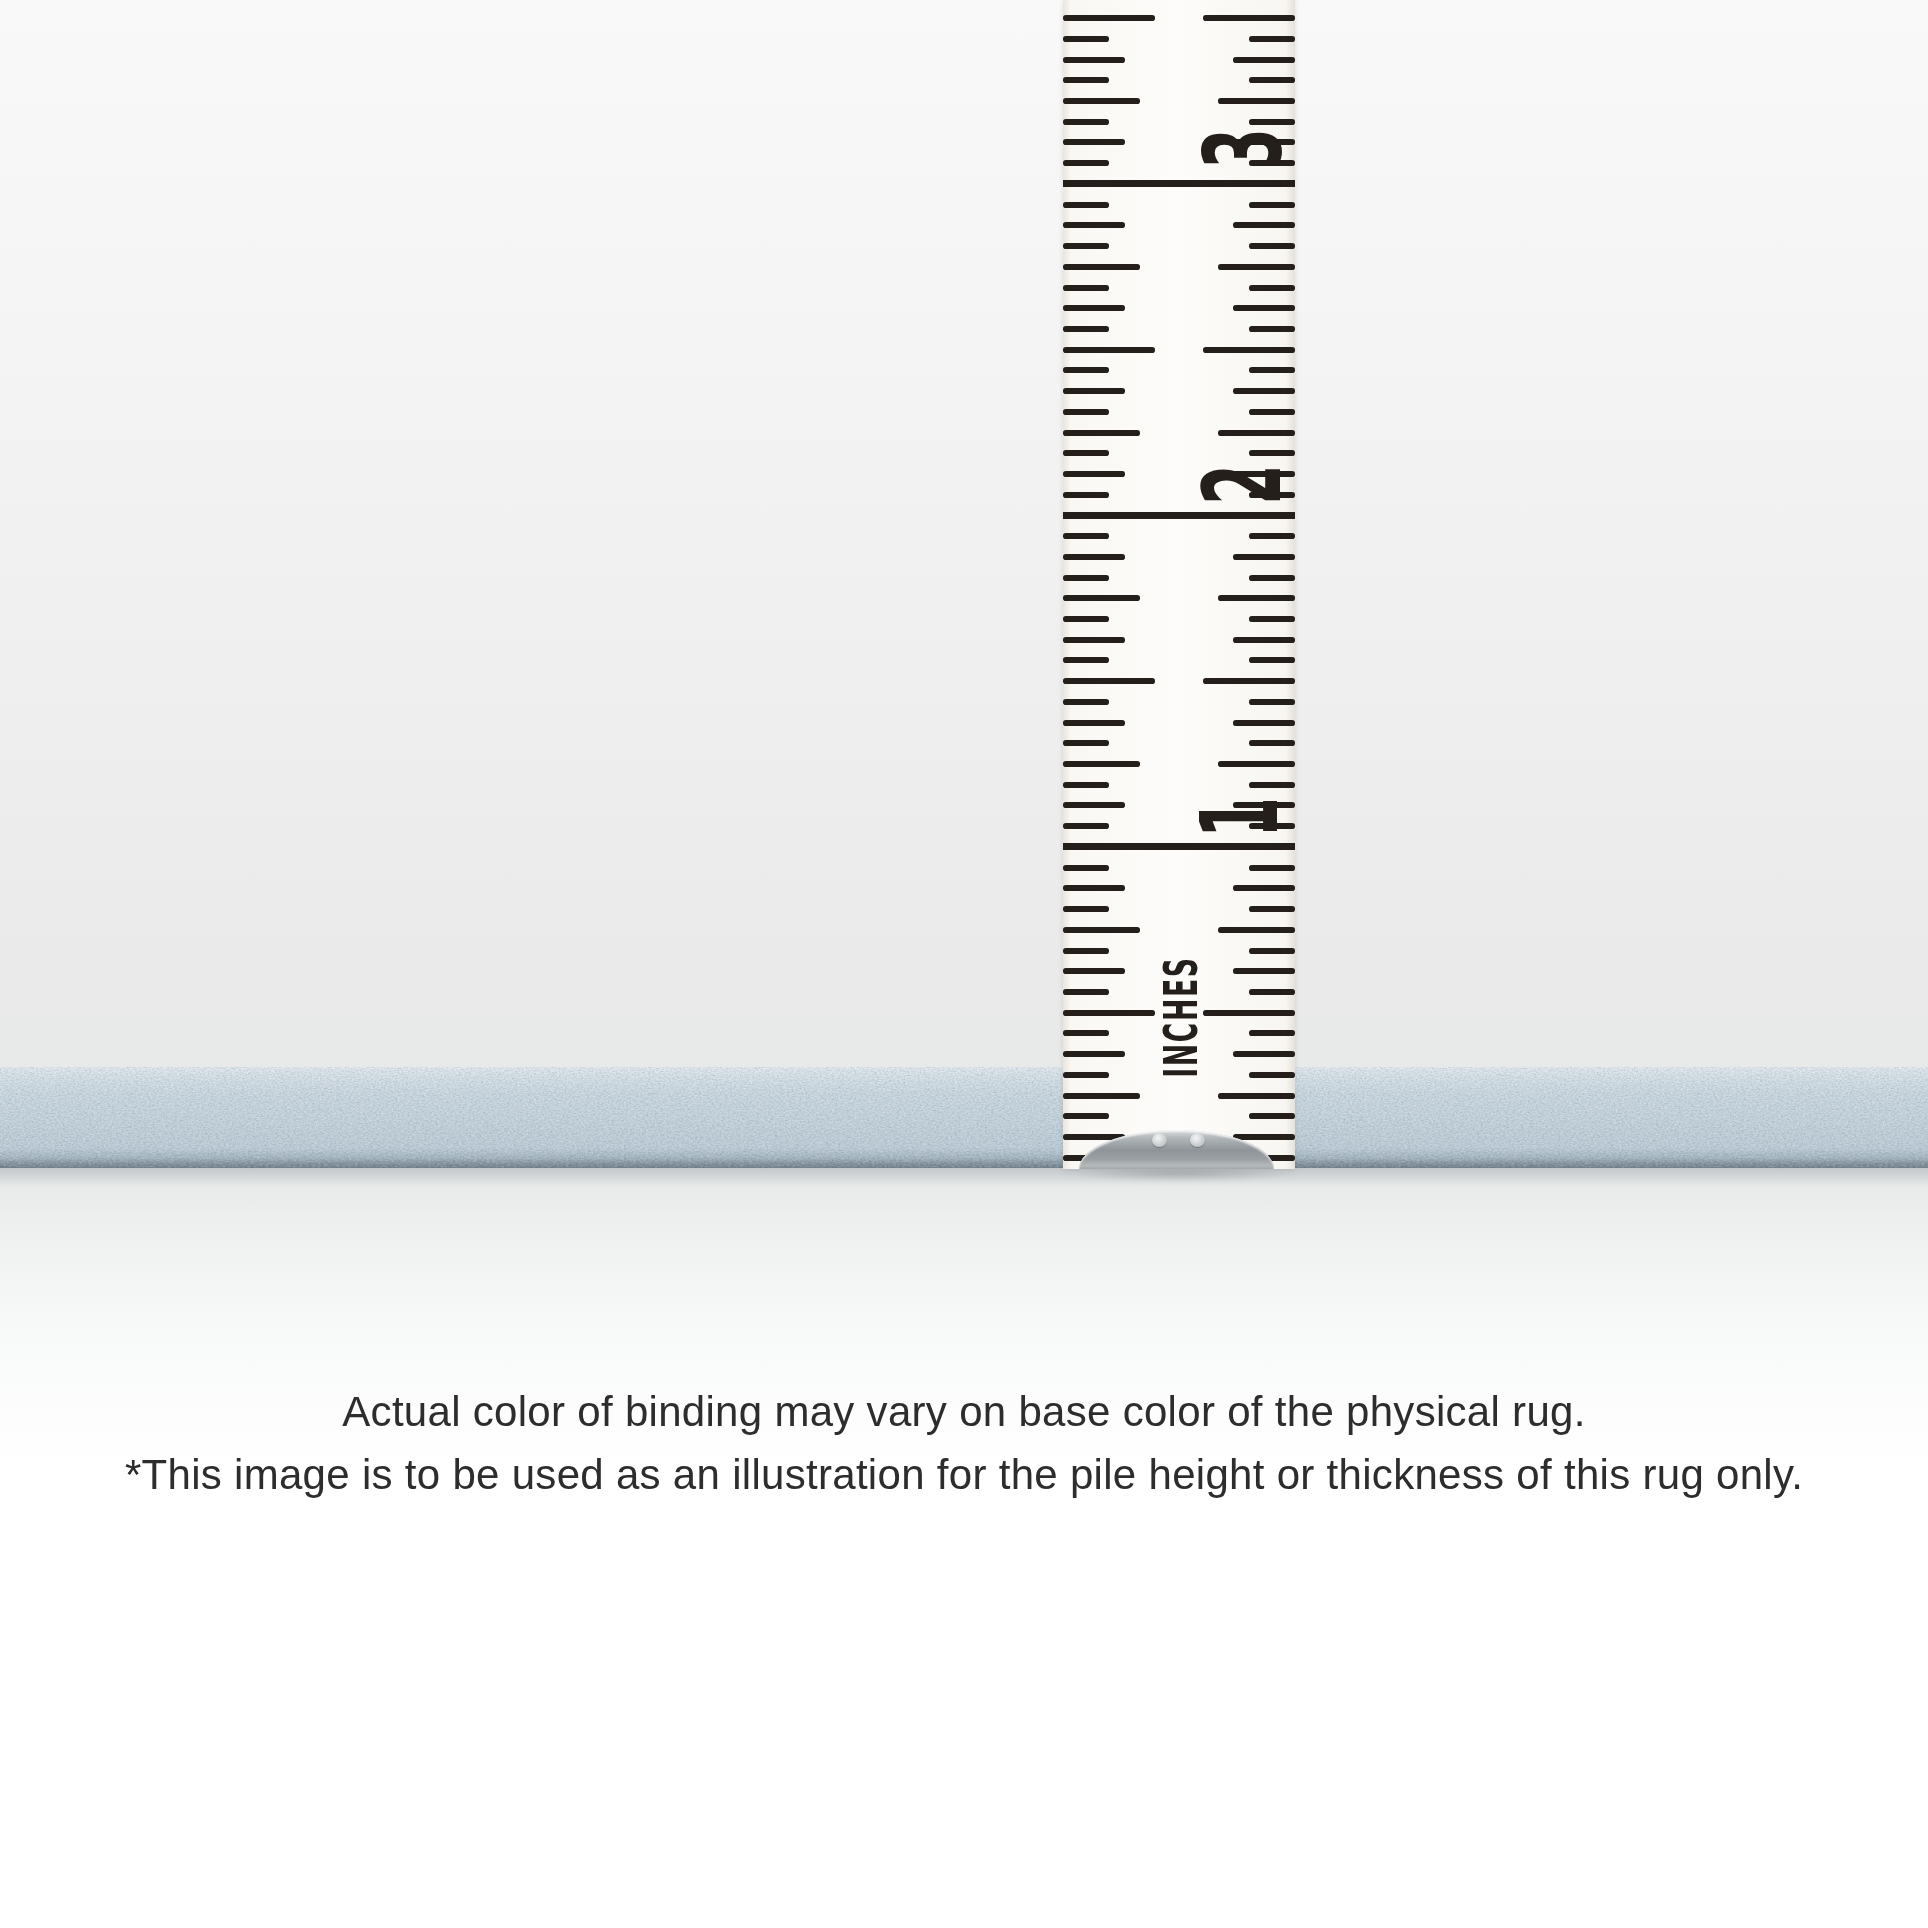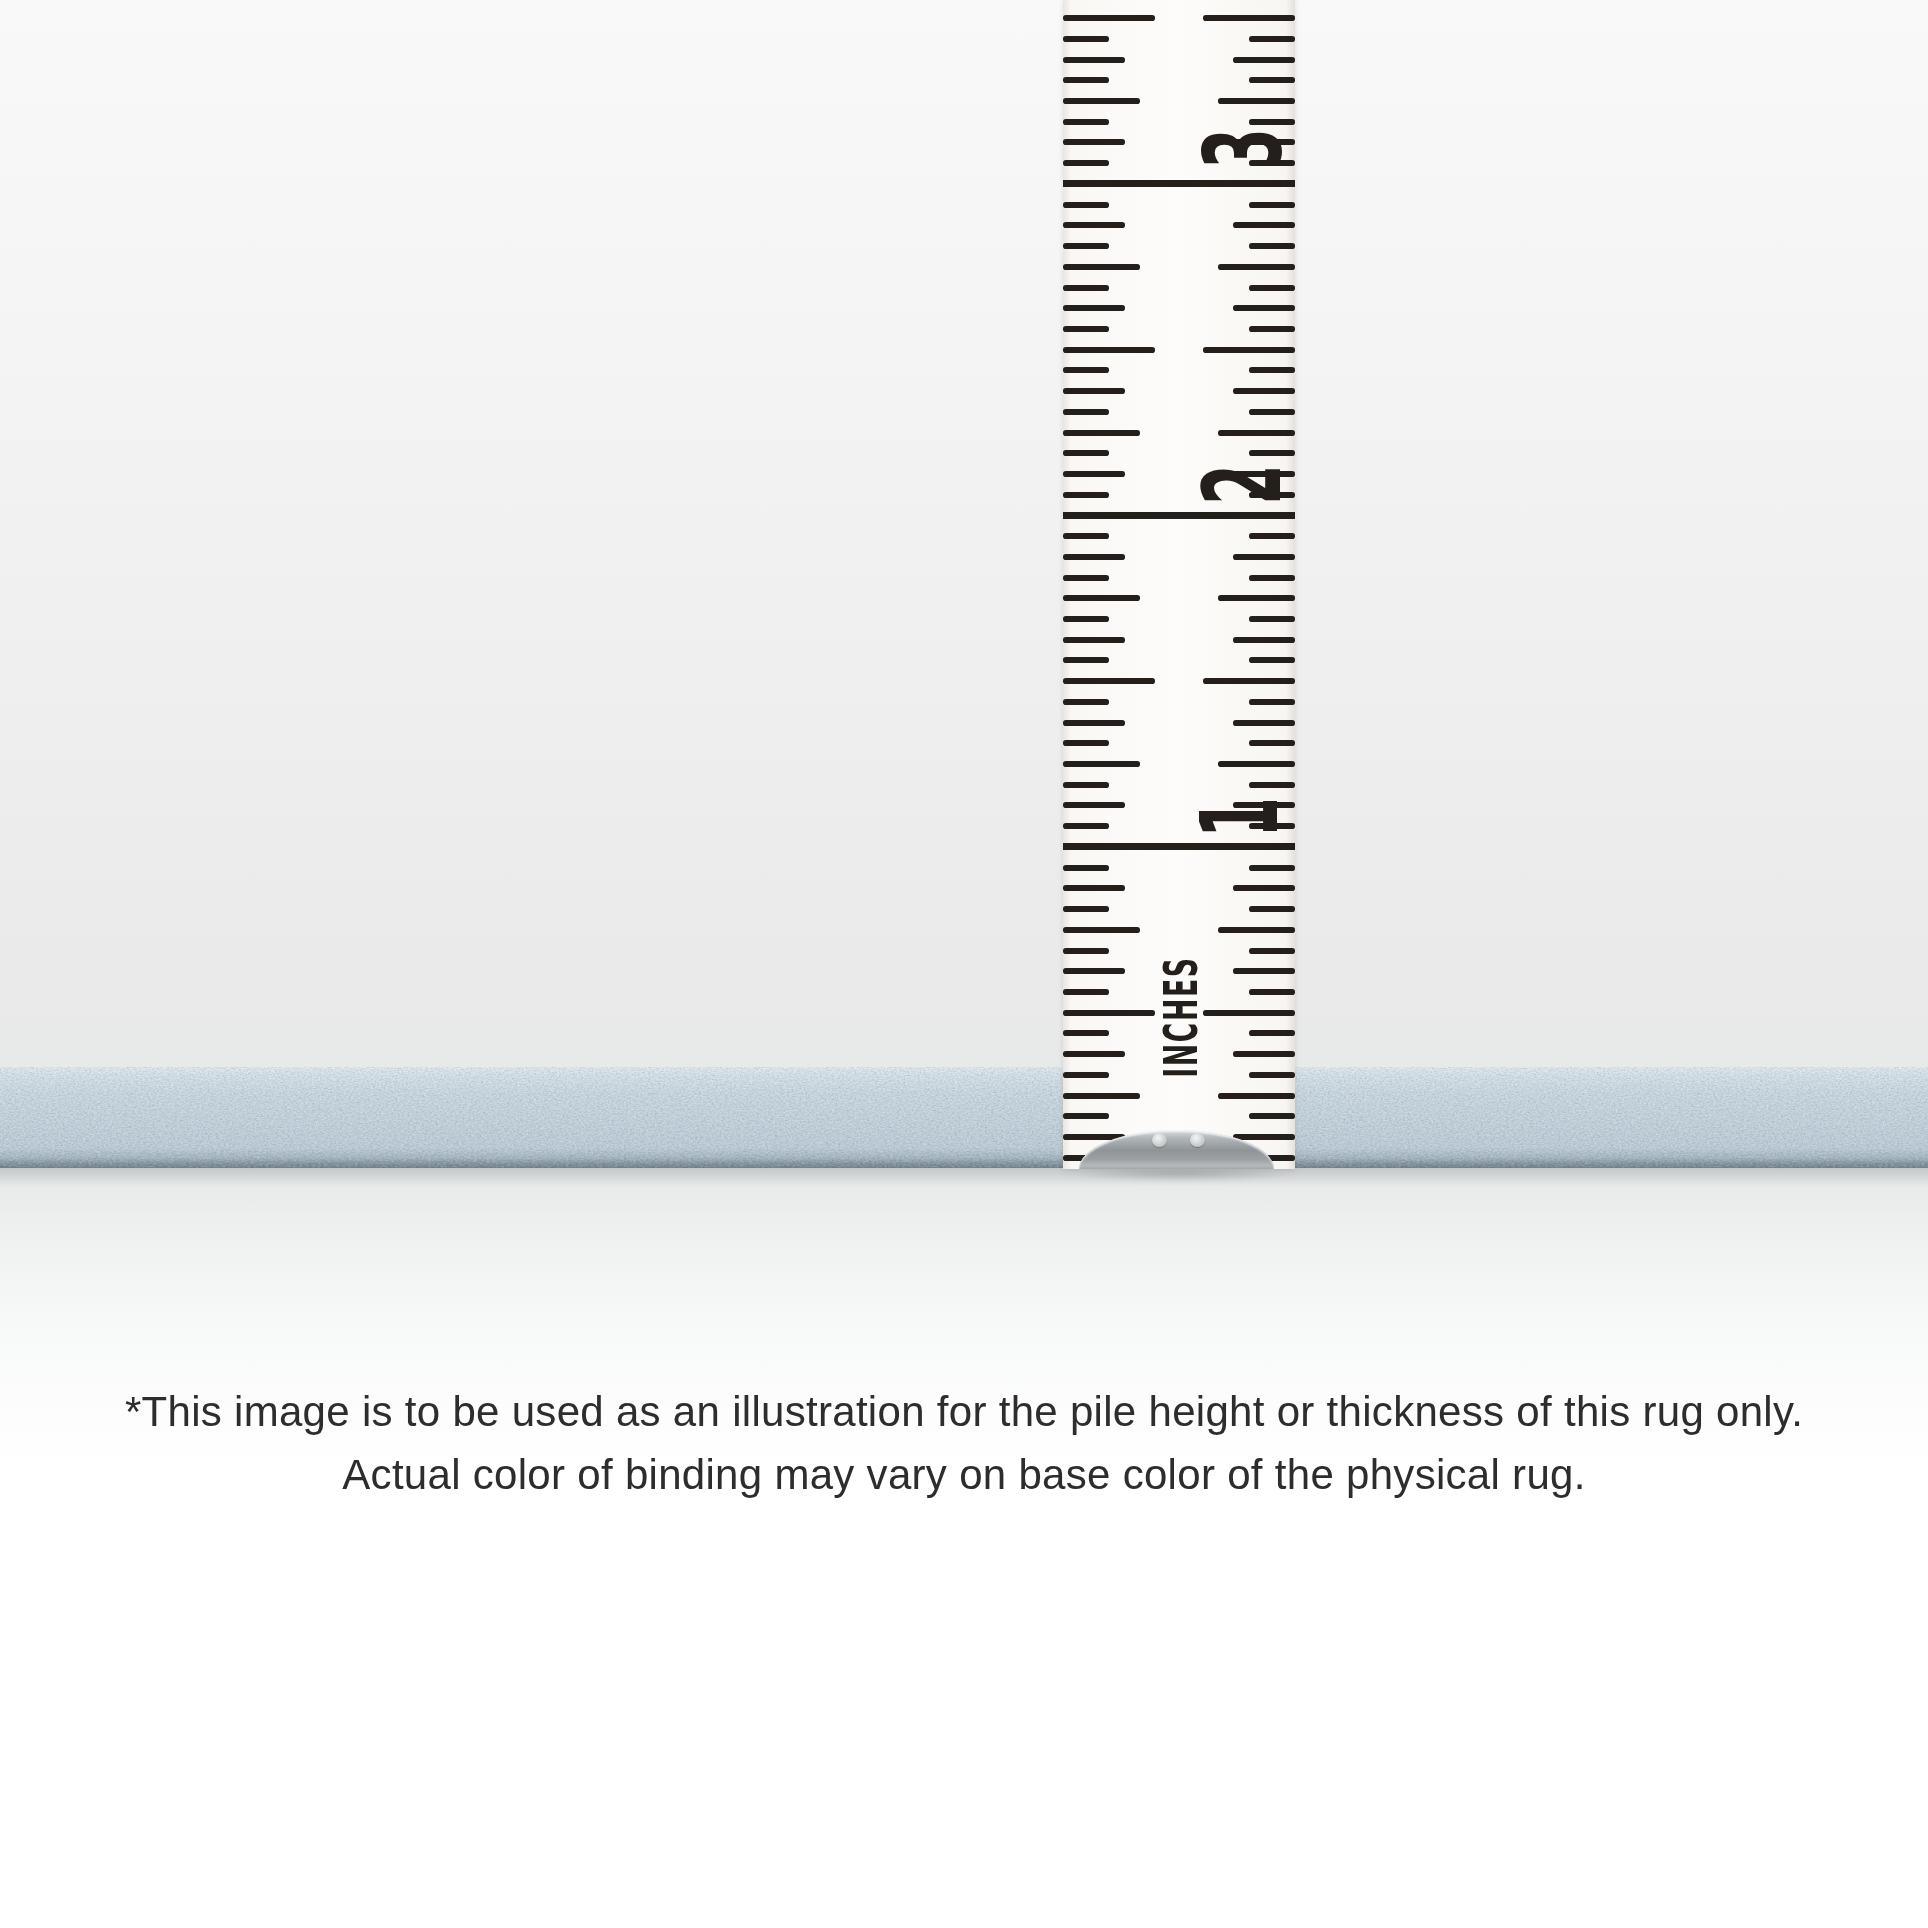--- a/index.html
+++ b/index.html
@@ -238,18 +238,18 @@
       <span>INCHES</span>
     </div>
 
     <div class="cap">
       <span class="rivet r1"></span>
       <span class="rivet r2"></span>
     </div>
   </div>
 
   <div class="caption">
+    <div>Actual color of binding may vary on base color of the physical rug.</div>
     <div>*This image is to be used as an illustration for the pile height or thickness of this rug only.</div>
-    <div>Actual color of binding may vary on base color of the physical rug.</div>
   </div>
 
 </div>
 
 
 </body></html>

